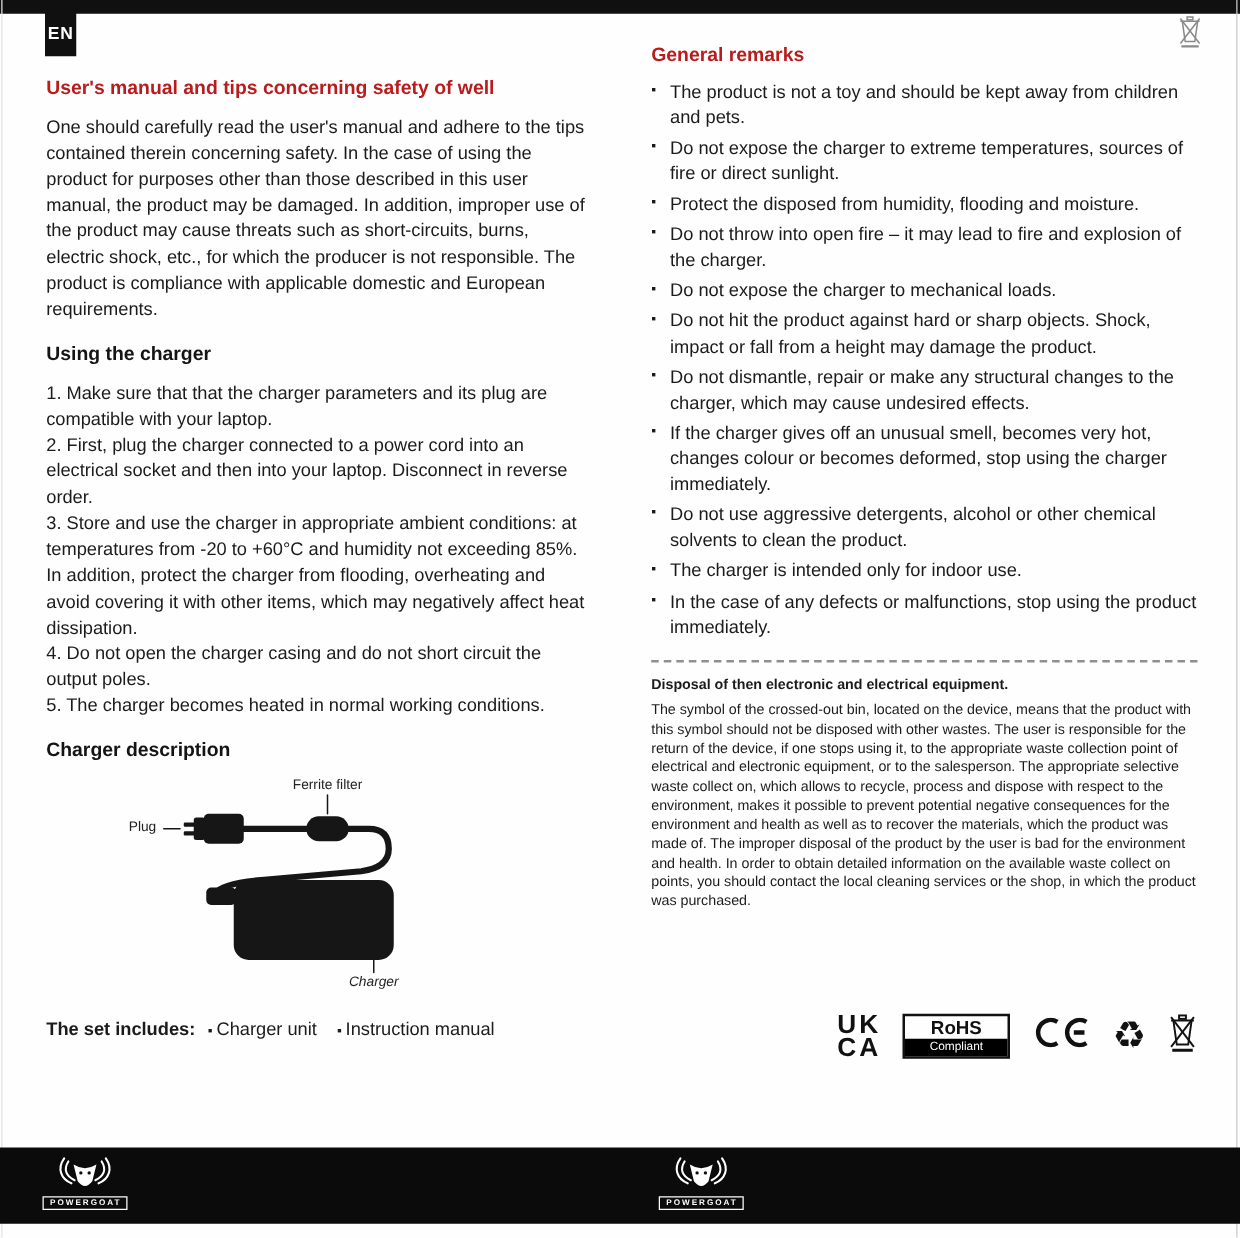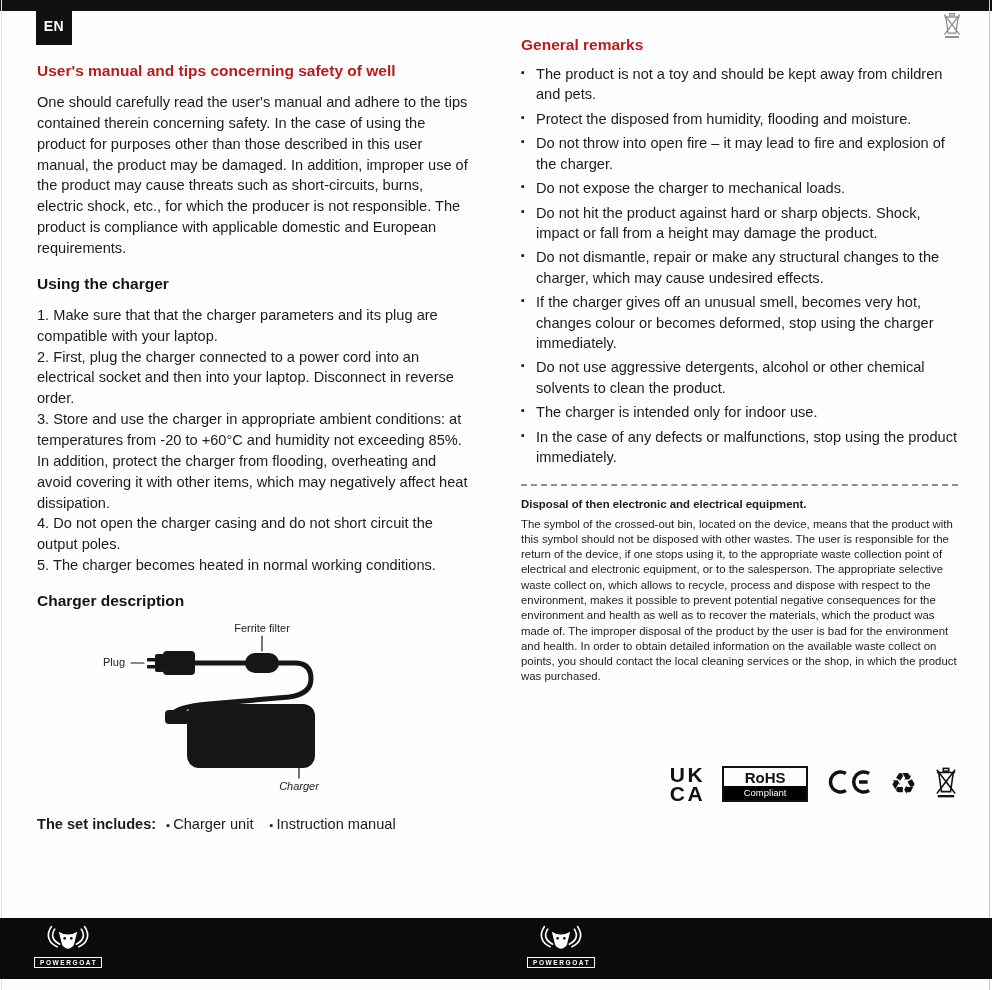--- a/index.html
+++ b/index.html
@@ -7,21 +7,21 @@
   body {
     width: 992px; height: 990px; position: relative;
     background: #fefefe; color: #1b1b1b; overflow: hidden;
     font-family: "Liberation Sans", "DejaVu Sans", sans-serif;
   }
   .topbar { position:absolute; top:0; left:0; width:992px; height:11px; background:#101010; }
   .edge-r { position:absolute; top:0; right:2px; width:1px; height:990px; background:#c9c9c9; }
   .edge-l { position:absolute; top:0; left:1px; width:1px; height:990px; background:#e2e2e2; }
 
   .lang-badge {
-    position:absolute; top:7px; left:36px; width:36px; height:38px; background:#101010;
+    position:absolute; top:7px; left:36px; width:25px; height:38px; background:#101010;
     color:#fff; font-weight:bold; font-size:14px; display:flex; align-items:center; justify-content:center;
     letter-spacing:0.5px;
   }
   .top-bin { position:absolute; top:12px; right:30px; }
 
   .col-left  { position:absolute; left:37px;  top:62px; width:433px; }
   .col-right { position:absolute; left:521px; top:36px; width:437px; }
 
   .h-section { font-size:15.5px; font-weight:bold; margin:0 0 12px 0; color:#b91c1c; }
   .h-mid     { font-size:15.5px; font-weight:bold; margin:16px 0 12px 0; color:#141414; }
@@ -132,20 +132,21 @@
       <span>Charger unit</span>
       <span>Instruction manual</span>
     </span>
   </div>
 </div>
 
 <div class="col-right">
   <h2 class="h-section" style="margin-bottom:4px;">General remarks</h2>
   <ul class="remarks">
     <li>The product is not a toy and should be kept away from children and pets.</li>
+    <li>Do not expose the charger to extreme temperatures, sources of fire or direct sunlight.</li>
     <li>Protect the disposed from humidity, flooding and moisture.</li>
     <li>Do not throw into open fire – it may lead to fire and explosion of the charger.</li>
     <li>Do not expose the charger to mechanical loads.</li>
     <li>Do not hit the product against hard or sharp objects. Shock, impact or fall from a height may damage the product.</li>
     <li>Do not dismantle, repair or make any structural changes to the charger, which may cause undesired effects.</li>
     <li>If the charger gives off an unusual smell, becomes very hot, changes colour or becomes deformed, stop using the charger immediately.</li>
     <li>Do not use aggressive detergents, alcohol or other chemical solvents to clean the product.</li>
     <li>The charger is intended only for indoor use.</li>
     <li>In the case of any defects or malfunctions, stop using the product immediately.</li>
   </ul>

